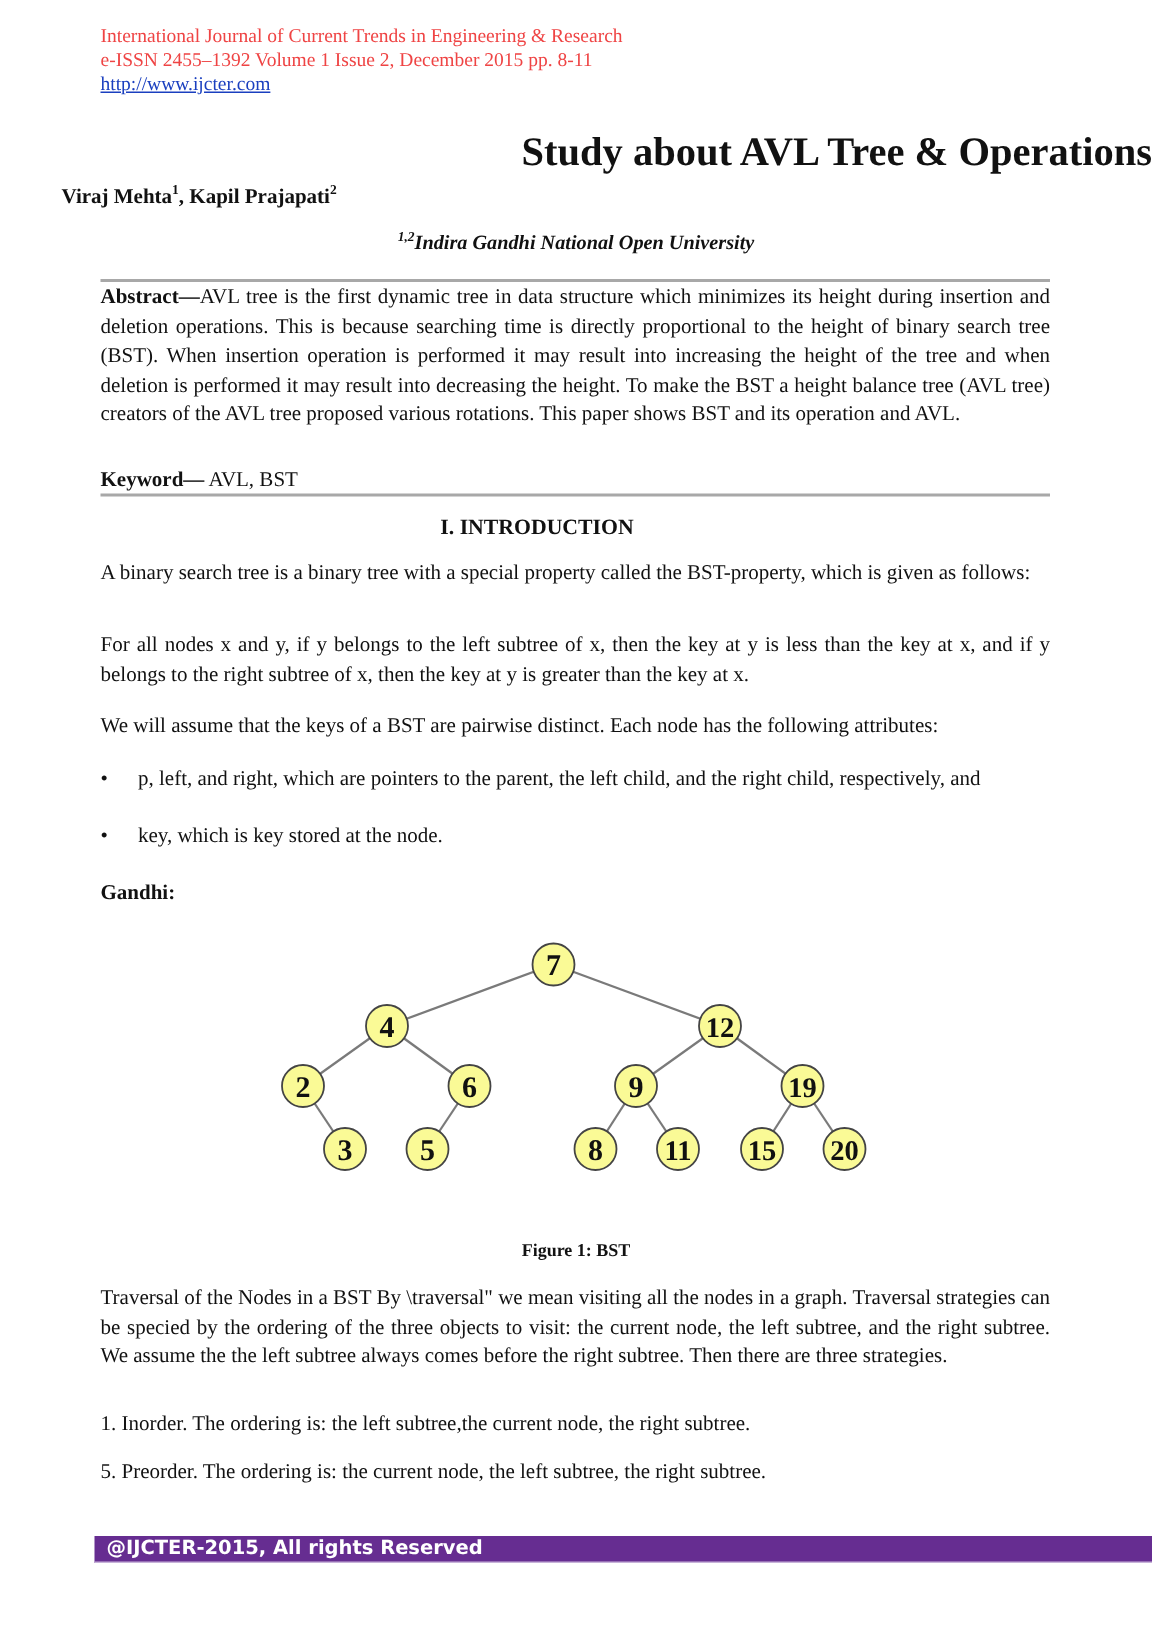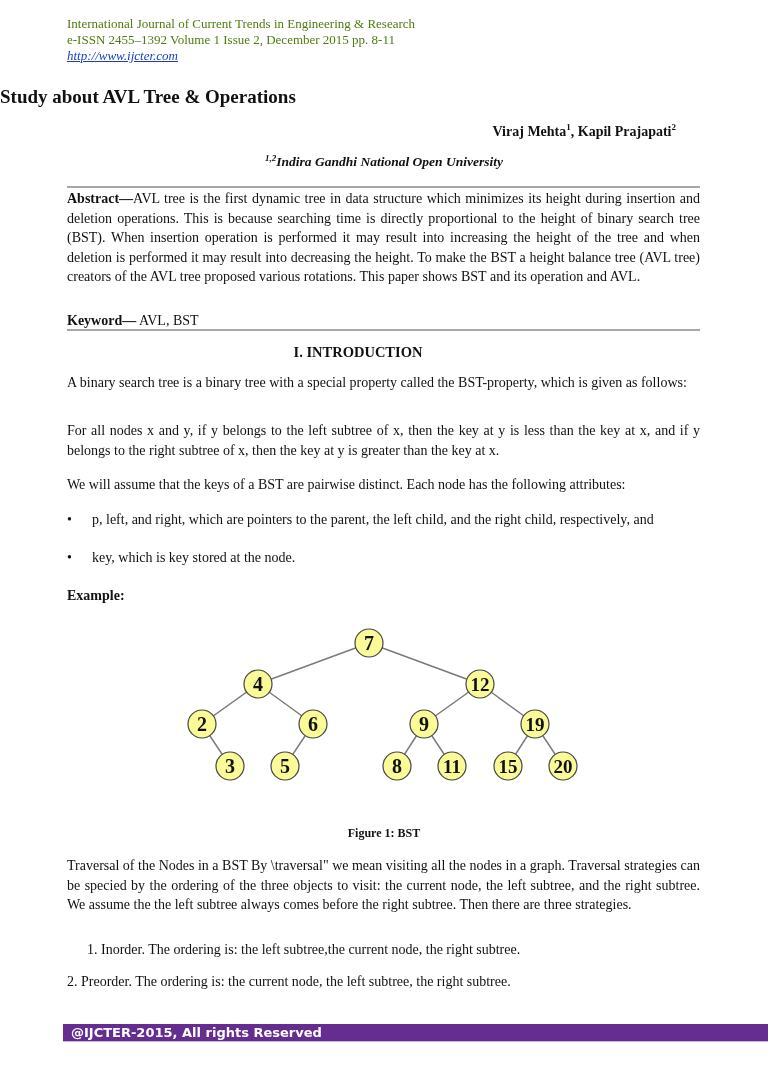--- a/index.html
+++ b/index.html
@@ -1,22 +1,22 @@
 <!DOCTYPE html>
 <html><head>
 <meta charset="utf-8">
 <style>
   html, body { margin:0; padding:0; background:#ffffff; }
   body { width:768px; height:1086px; position:relative; overflow:hidden;
          font-family:"Liberation Serif", serif; color:#111; }
   .abs { position:absolute; }
-  .hdr { left:67px; font-size:13px; line-height:16px; color:#4d7c0f; }
-  .hdr-link { color:#1a3fbf; text-decoration:underline;font-style:italic; }
-  .title { left:0; width:768px; top:86px; text-align:left; font-weight:bold; font-size:19px; }
-  .authors { left:0; width:676px; top:124px; text-align:right; font-weight:bold; font-size:14px; }
+  .hdr { left:67px; font-size:13px; line-height:16px; color:#ef4444; }
+  .hdr-link { color:#1a3fbf; text-decoration:underline; }
+  .title { left:0; width:768px; top:86px; text-align:right; font-weight:bold; font-size:27px; }
+  .authors { left:0; width:676px; top:124px; text-align:left; font-weight:bold; font-size:14px;padding-left:41px; }
   .affil { left:0; width:768px; top:154px; text-align:center; font-weight:bold; font-style:italic; font-size:13.5px; }
   sup { font-size:9px; line-height:0; }
   .rule { left:67px; width:633px; height:2px; background:#a8a8a8; }
   .para { left:67px; width:633px; font-size:14px; line-height:19.5px; text-align:justify; }
   .para b { font-weight:bold; }
   .heading { left:0; width:716px; text-align:center; font-weight:bold; font-size:14.5px; }
   .bullet-row { left:67px; width:633px; font-size:14px; line-height:16px; display:flex; }
   .bullet-mark { width:25px; flex:none; }
   .bullet-text { flex:1; text-align:justify; }
   .caption { left:0; width:768px; top:826px; text-align:center; font-weight:bold; font-size:12px; }
@@ -60,21 +60,21 @@
 
 <div class="abs bullet-row" style="top:512px;">
   <span class="bullet-mark">•</span>
   <span class="bullet-text">p, left, and right, which are pointers to the parent, the left child, and the right child, respectively, and</span>
 </div>
 <div class="abs bullet-row" style="top:550px;">
   <span class="bullet-mark">•</span>
   <span class="bullet-text">key, which is key stored at the node.</span>
 </div>
 
-<div class="abs para" style="top:586px; font-weight:bold;">Example:</div>
+<div class="abs para" style="top:586px; font-weight:bold;">Gandhi:</div>
 
 <svg class="abs" style="left:0; top:0;" width="768" height="1086" id="bst-svg">
   <g id="edges">
       <line x1="369" y1="643" x2="258" y2="684" stroke="#7a7a7a" stroke-width="1.5"></line>
       <line x1="369" y1="643" x2="480" y2="684" stroke="#7a7a7a" stroke-width="1.5"></line>
       <line x1="258" y1="684" x2="202" y2="724" stroke="#7a7a7a" stroke-width="1.5"></line>
       <line x1="258" y1="684" x2="313" y2="724" stroke="#7a7a7a" stroke-width="1.5"></line>
       <line x1="480" y1="684" x2="424" y2="724" stroke="#7a7a7a" stroke-width="1.5"></line>
       <line x1="480" y1="684" x2="535" y2="724" stroke="#7a7a7a" stroke-width="1.5"></line>
       <line x1="202" y1="724" x2="230" y2="766" stroke="#7a7a7a" stroke-width="1.5"></line>
@@ -136,19 +136,19 @@
       <g>
         <circle cx="563" cy="766" r="14" fill="#fafa96" stroke="#444444" stroke-width="1.2"></circle>
         <text x="563" y="773" text-anchor="middle" font-size="19" fill="#111">20</text>
       </g>
     </g>
 </svg>
 
 <div class="abs caption">Figure 1: BST</div>
 
 <div class="abs para" style="top:856px;">Traversal of the Nodes in a BST By \traversal" we mean visiting all the nodes in a graph. Traversal strategies can be specied by the ordering of the three objects to visit: the current node, the left subtree, and the right subtree. We assume the the left subtree always comes before the right subtree. Then there are three strategies.</div>
-<div class="abs para" style="top:940px;margin-left:20px;">1. Inorder. The ordering is: the left subtree,the current node, the right subtree.</div>
-<div class="abs para" style="top:972px;">2. Preorder. The ordering is: the current node, the left subtree, the right subtree.</div>
+<div class="abs para" style="top:940px;">1. Inorder. The ordering is: the left subtree,the current node, the right subtree.</div>
+<div class="abs para" style="top:972px;">5. Preorder. The ordering is: the current node, the left subtree, the right subtree.</div>
 
 <div class="abs footer">
   <span class="footer-left">@IJCTER-2015, All rights Reserved</span>
   <span class="footer-right">8</span>
 </div>
 
 </body></html>

